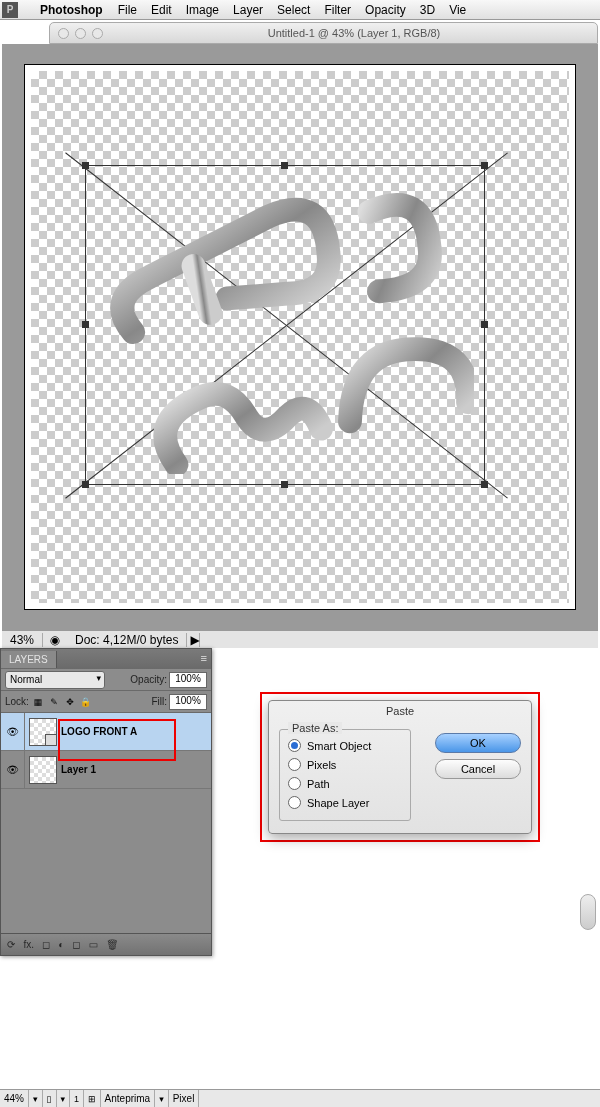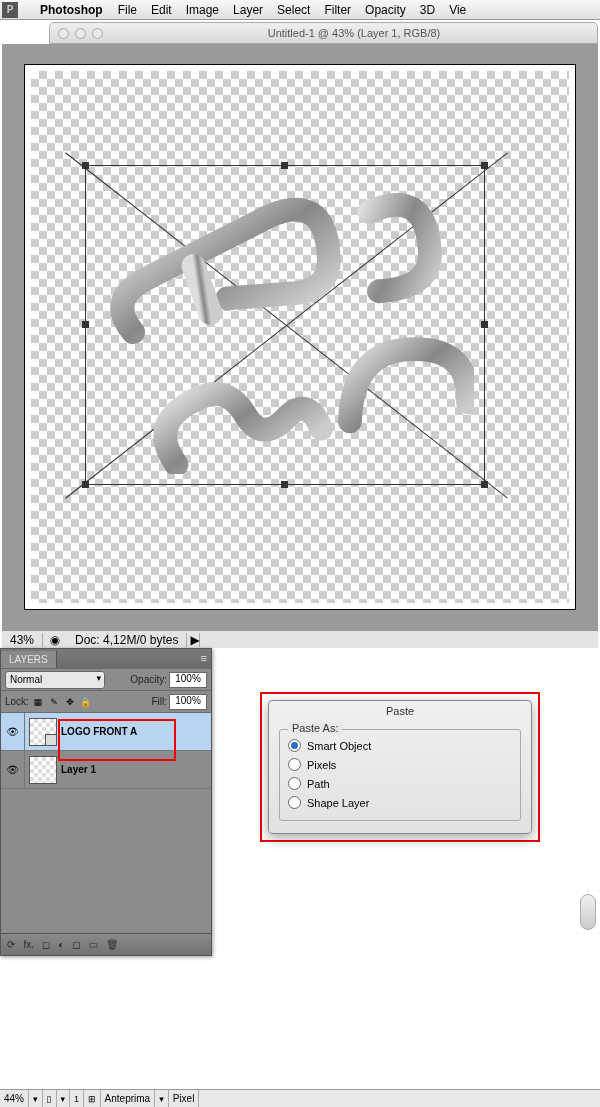--- a/index.html
+++ b/index.html
@@ -229,20 +229,24 @@
         </div>
         <div class="radio-row">
           <div class="radio"></div>
           <span>Path</span>
         </div>
         <div class="radio-row">
           <div class="radio"></div>
           <span>Shape Layer</span>
         </div>
       </div>
+      <div class="dialog-buttons">
+        <div class="aqua-btn primary">OK</div>
+        <div class="aqua-btn sec">Cancel</div>
+      </div>
     </div>
   </div>
   </div>
 </div>
 
 <div class="scroll-stub"></div>
 
 <div class="bottom-status">
   <div class="cell">44%</div>
   <div class="cell mini">▾</div>

